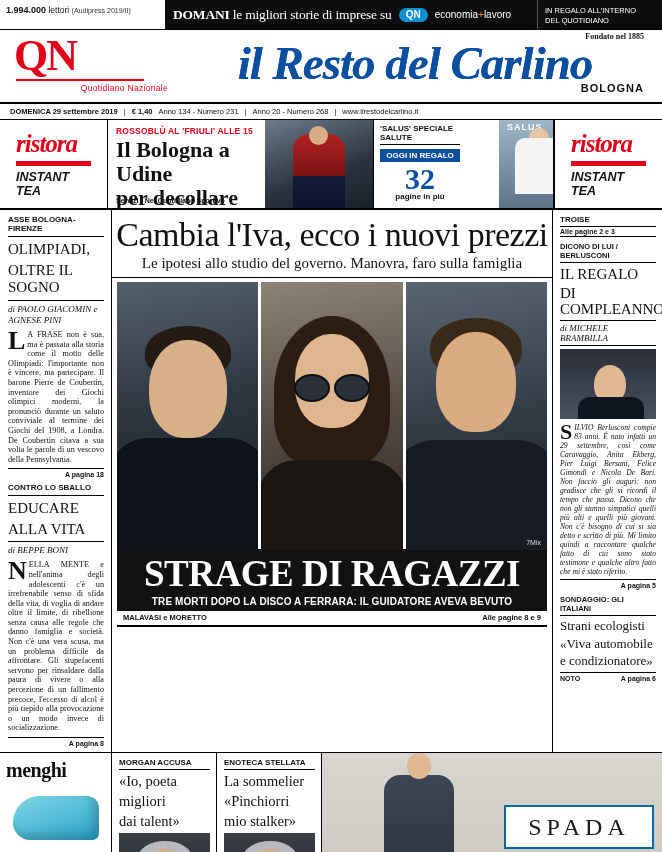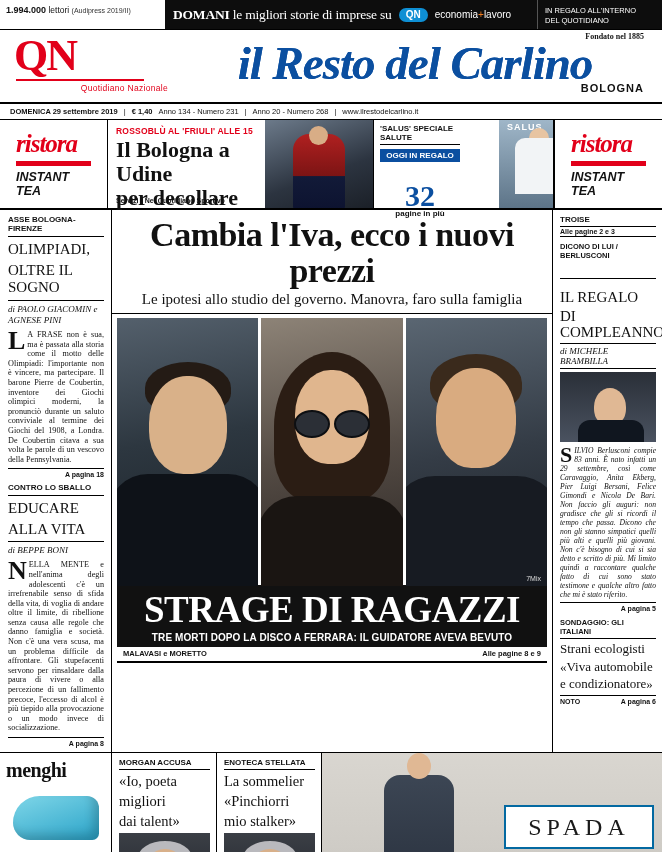--- a/index.html
+++ b/index.html
@@ -125,21 +125,21 @@
   .salus {
     width:180px; display:flex; border-right:1px solid #000; background:#fff;
   }
   .salus .left { width:90px; padding:4px 4px 0 6px; }
   .salus .stitle {
     font-family:"Liberation Sans", sans-serif; font-size:8px; font-weight:bold;
     border-bottom:1px solid #000; padding-bottom:2px; margin-bottom:4px;
   }
   .salus .oggi {
     font-family:"Liberation Sans", sans-serif; font-size:8px; font-weight:bold;
-    background:#0b4fa0; color:#fff; text-align:center; padding:2px 0; margin-bottom:20px;
+    background:#0b4fa0; color:#fff; text-align:center; padding:2px 0; margin-bottom:3px;
   }
   .salus .num {
     font-family:"Liberation Serif", serif; font-size:30px; font-weight:bold;
     color:#0b4fa0; text-align:center; line-height:28px;
   }
   .salus .pagine {
     font-family:"Liberation Sans", sans-serif; font-size:8px; font-weight:bold;
     text-align:center; line-height:1.1;
   }
   .salus .right {
@@ -188,40 +188,40 @@
     font-family:"Liberation Sans", sans-serif; font-size:7px; font-weight:bold;
     text-align:right; border-top:1px solid #000; padding-top:2px; margin-bottom:5px;
   }
   .leftcol h3 {
     font-family:"Liberation Serif", serif; font-size:15px; line-height:17px;
     margin:4px 0 3px 0; font-weight:normal;
   }
 
   .centercol { flex:1; }
   .mainhead {
-    font-family:"Liberation Serif", serif; font-weight:bold;
+    font-family:"Liberation Serif", serif; font-weight:normal;
     font-size:34px; line-height:36px; text-align:center; padding:7px 4px 2px 4px;
     letter-spacing:-0.5px;
   }
   .mainsub {
     font-family:"Liberation Serif", serif; font-size:15px; text-align:center;
     padding-bottom:5px; border-bottom:1px solid #000;
   }
   .rightcol { width:110px; border-left:1px solid #000; padding:5px 6px 0 7px; }
   .rightcol .troise {
     font-family:"Liberation Sans", sans-serif; font-size:8px; font-weight:bold;
   }
   .rightcol .pag {
     font-family:"Liberation Sans", sans-serif; font-size:7px; font-weight:bold;
     border-top:1px solid #000; border-bottom:1px solid #000;
     margin:2px 0 5px 0; padding:1px 0;
   }
   .rightcol .sechead2 {
     font-family:"Liberation Sans", sans-serif; font-size:7.5px; font-weight:bold;
-    border-bottom:1px solid #000; padding-bottom:18px; margin-bottom:10px;
+    border-bottom:1px solid #000; padding-bottom:2px; margin-bottom:3px;
   }
   .rightcol h2 {
     font-family:"Liberation Serif", serif; font-size:15px; line-height:16px;
     margin:0 0 3px 0; font-weight:normal;
   }
   .rightcol .by {
     font-family:"Liberation Serif", serif; font-style:italic; font-size:9px;
     border-top:1px solid #000; border-bottom:1px solid #000; padding:2px 0; margin-bottom:3px;
   }
   .silvio-photo {

